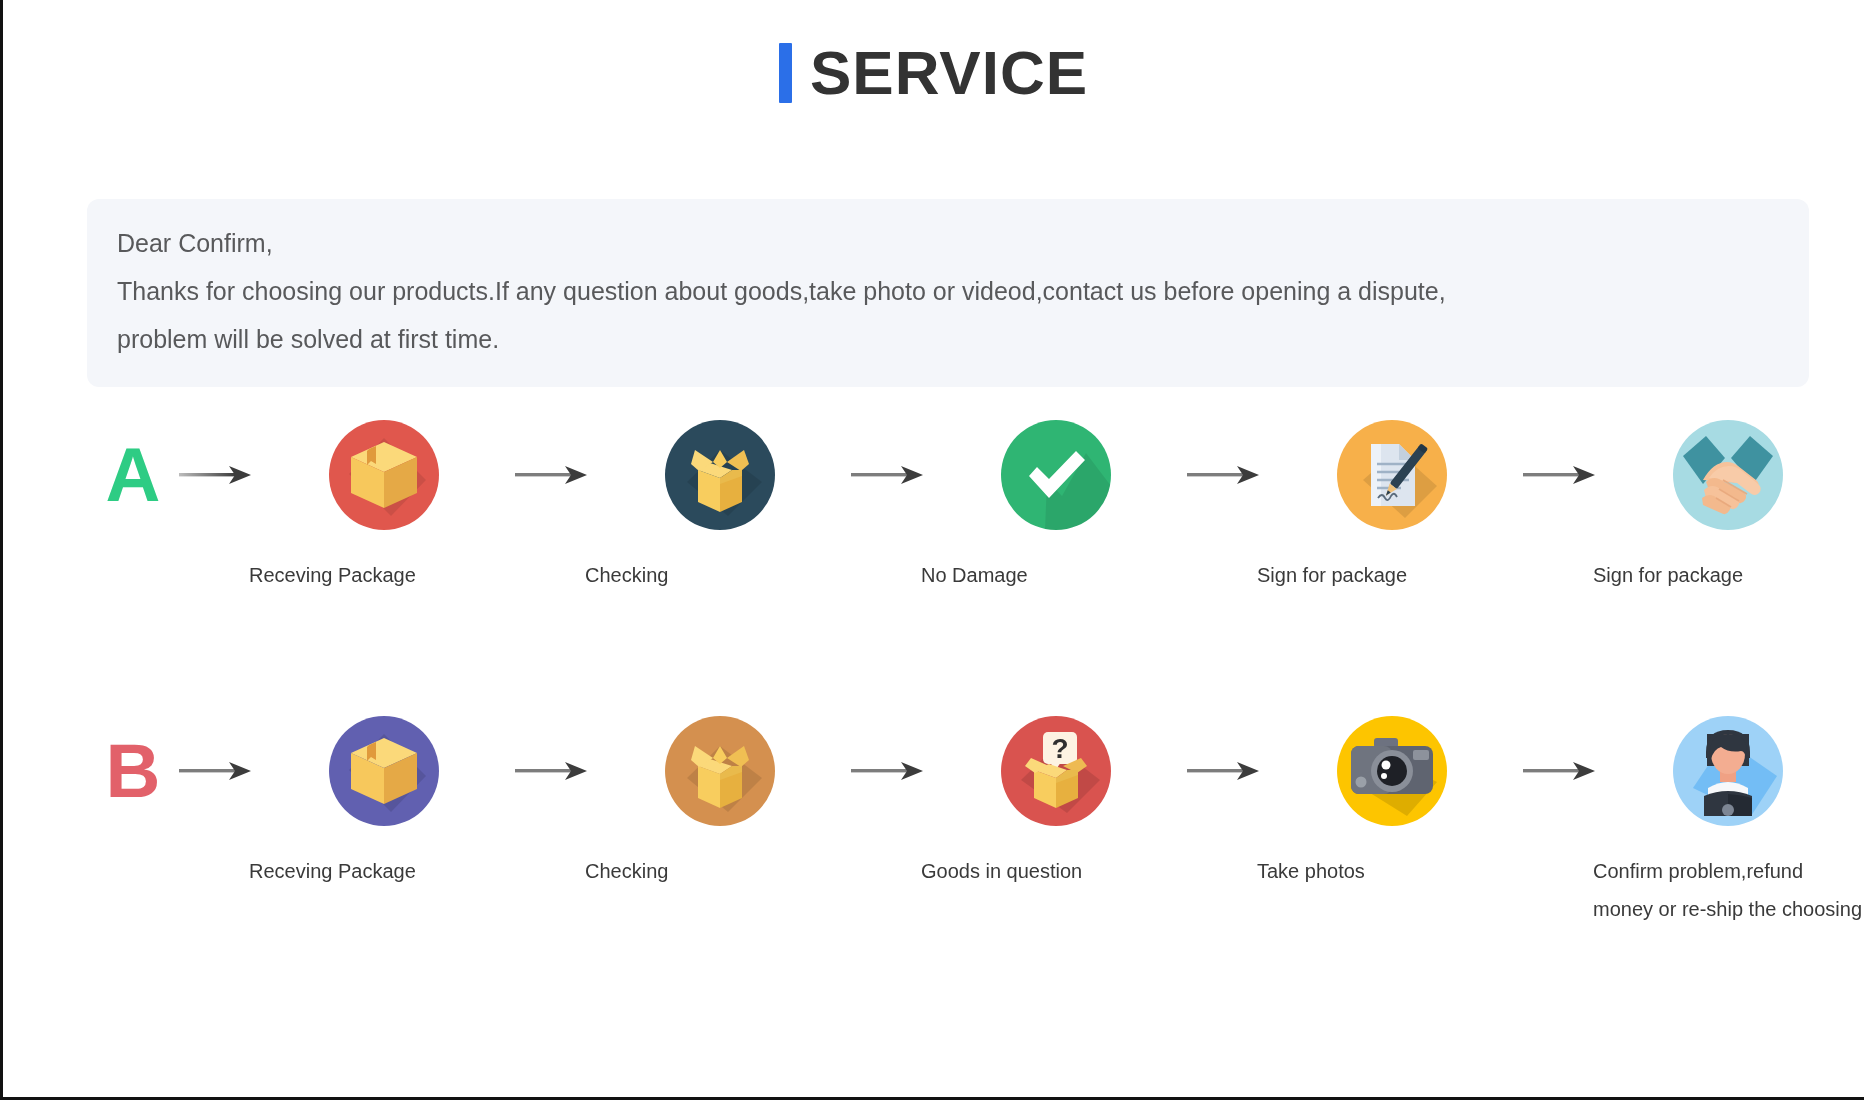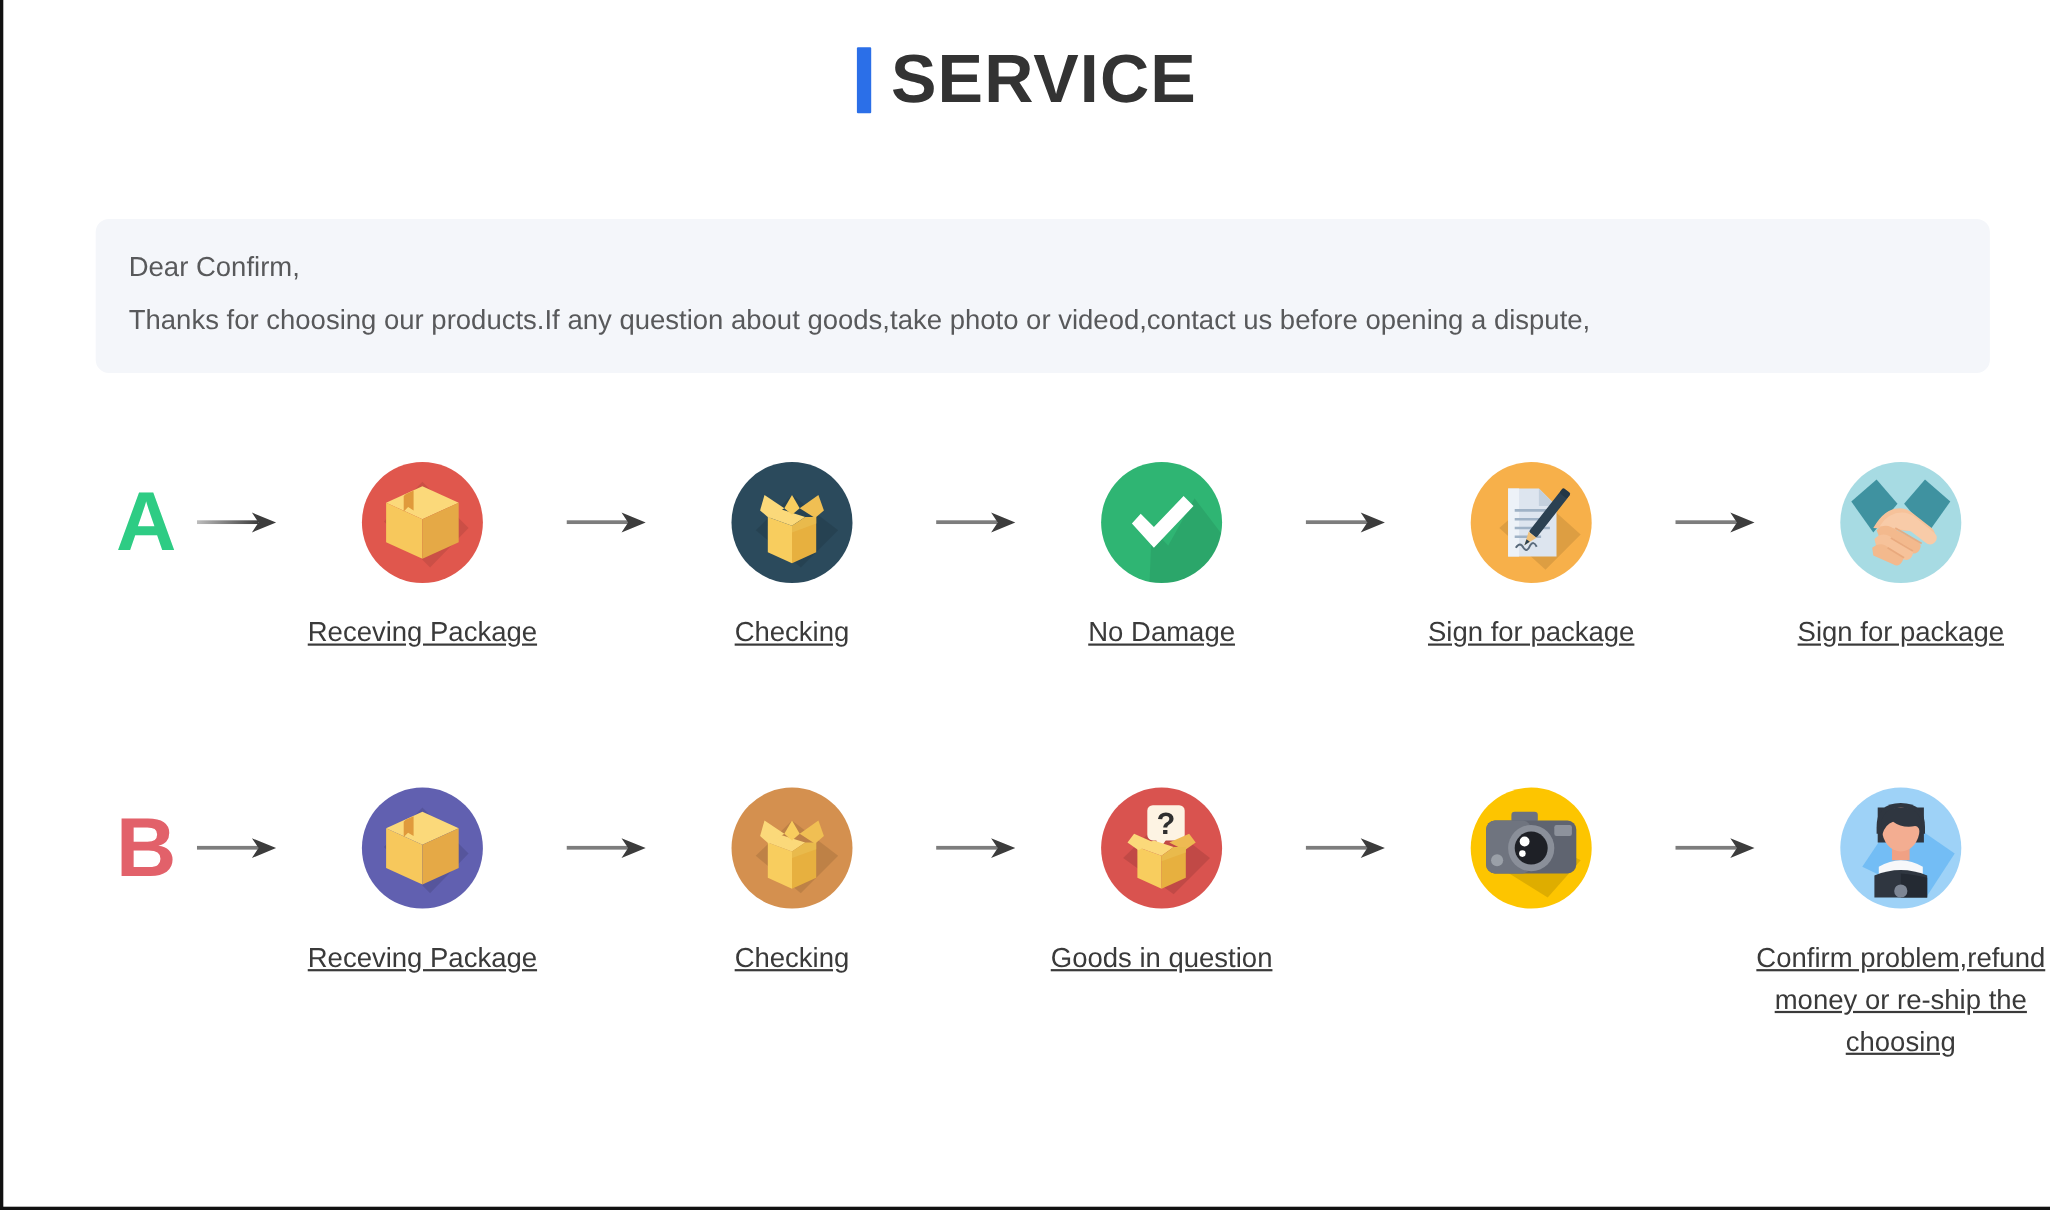--- a/index.html
+++ b/index.html
@@ -109,42 +109,41 @@
   }
   .step-icon {
     width: 110px;
     height: 110px;
     border-radius: 50%;
     position: relative;
     overflow: hidden;
   }
   .step-label {
     margin-top: 26px;
-    font-size: 25px;
+    font-size: 20px;
     color: #3a3a3a;
-    text-align: center;
     line-height: 38px;
     width: 270px;
-    text-decoration: underline;
   }
   .ic { position:absolute; left:0; top:0; width:110px; height:110px; }
 </style>
 </head>
 <body>
 
 <div class="page">
 
   <div class="title-wrap">
     <span class="title-bar"></span>
     <span class="title-text">SERVICE</span>
   </div>
 
   <div class="notice">
     <p>Dear Confirm,</p>
     <p>Thanks for choosing our products.If any question about goods,take photo or videod,contact us before opening a dispute,</p>
+    <p>problem will be solved at first time.</p>
   </div>
 
   <div class="flow-row row-a">
 
     <div class="row-letter letter-a">A</div>
 
     <div class="arrow">
       <svg width="74" height="22" viewBox="0 0 74 22">
         <defs>
             <linearGradient id="ag1" x1="0" y1="0" x2="1" y2="0">
@@ -359,20 +358,21 @@
           <rect x="14" y="30" width="82" height="48" rx="8" fill="#5f6470"></rect>
           <rect x="14" y="30" width="41" height="48" rx="8" fill="#6f747f"></rect>
           <rect x="76" y="34" width="16" height="10" rx="2" fill="#8d929c"></rect>
           <circle cx="55" cy="55" r="21" fill="#8a8f99"></circle>
           <circle cx="55" cy="55" r="15" fill="#1e2026"></circle>
           <circle cx="49" cy="49" r="4.5" fill="#ffffff"></circle>
           <circle cx="47" cy="60" r="3" fill="#ffffff"></circle>
           <circle cx="24" cy="66" r="5.5" fill="#9aa0a8"></circle>
         </svg>
       </div>
+      <div class="step-label">Take photos</div>
     </div>
 
     <div class="arrow">
       <svg width="74" height="22" viewBox="0 0 74 22">
         <rect x="0" y="9" width="56" height="3.4" fill="#7d7d7d"></rect>
         <path d="M50 2 L72 11 L50 20 L56 11 Z" fill="#3c3c3c"></path>
       </svg>
     </div>
 
     <div class="step">

